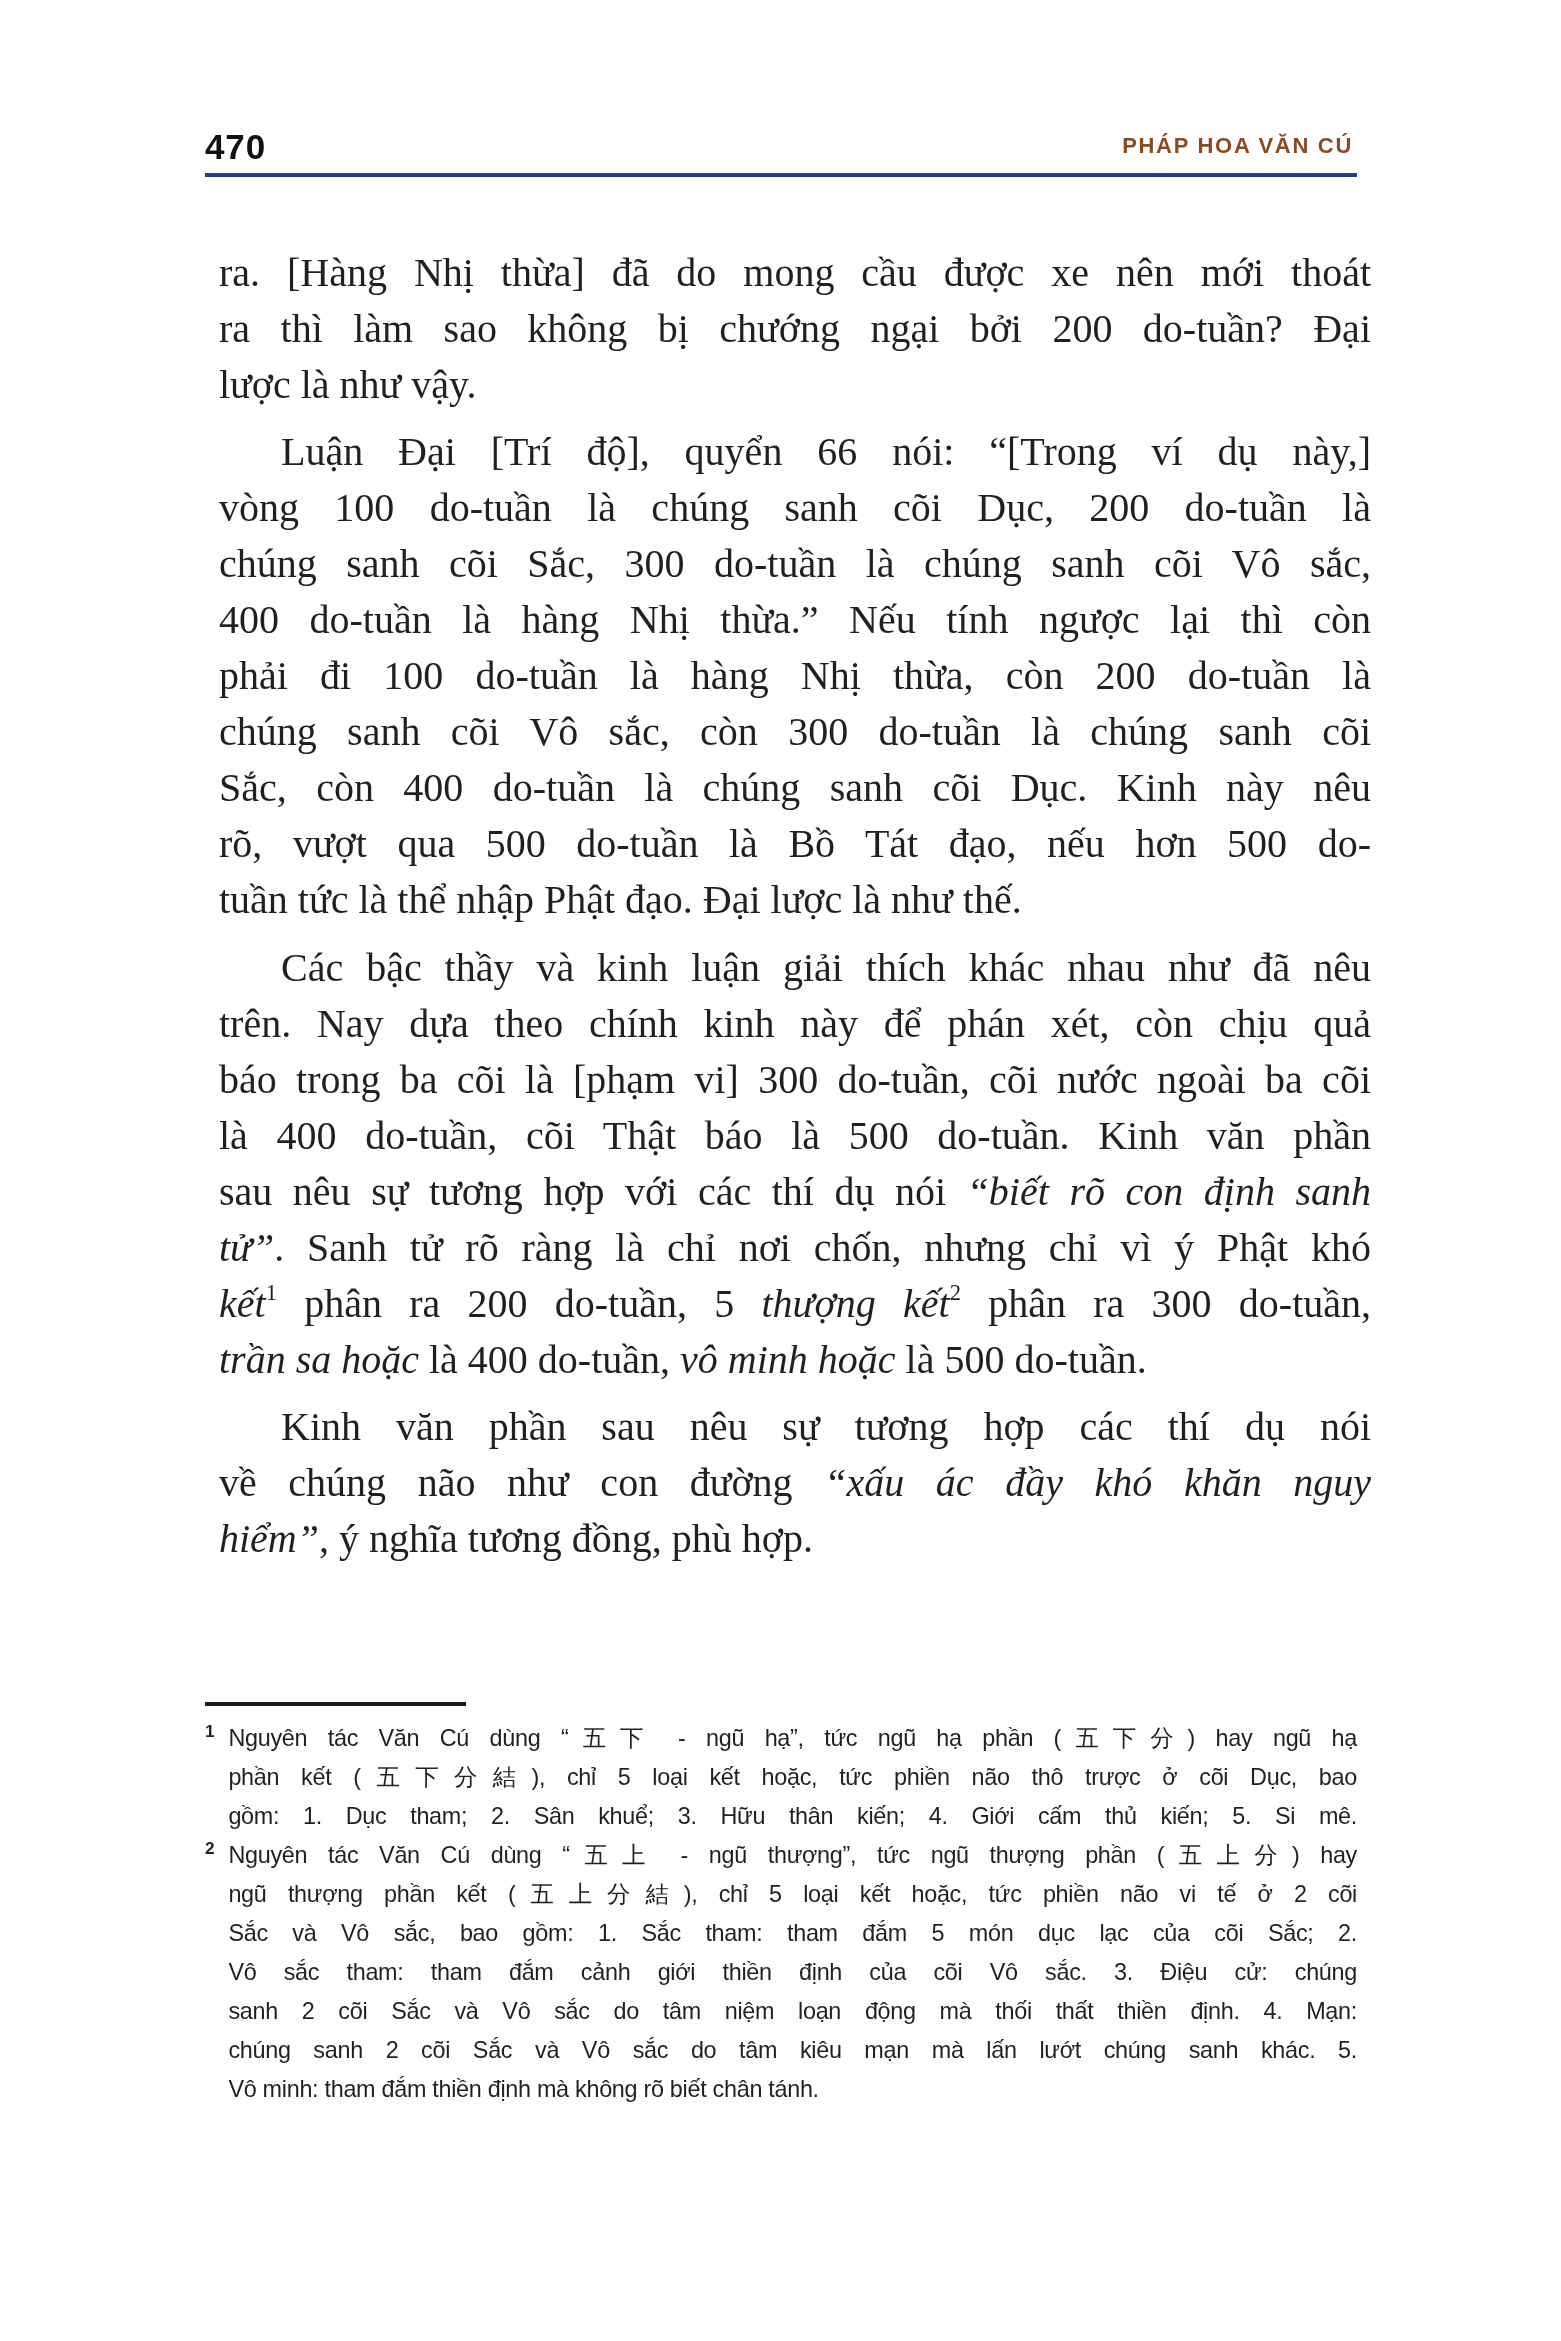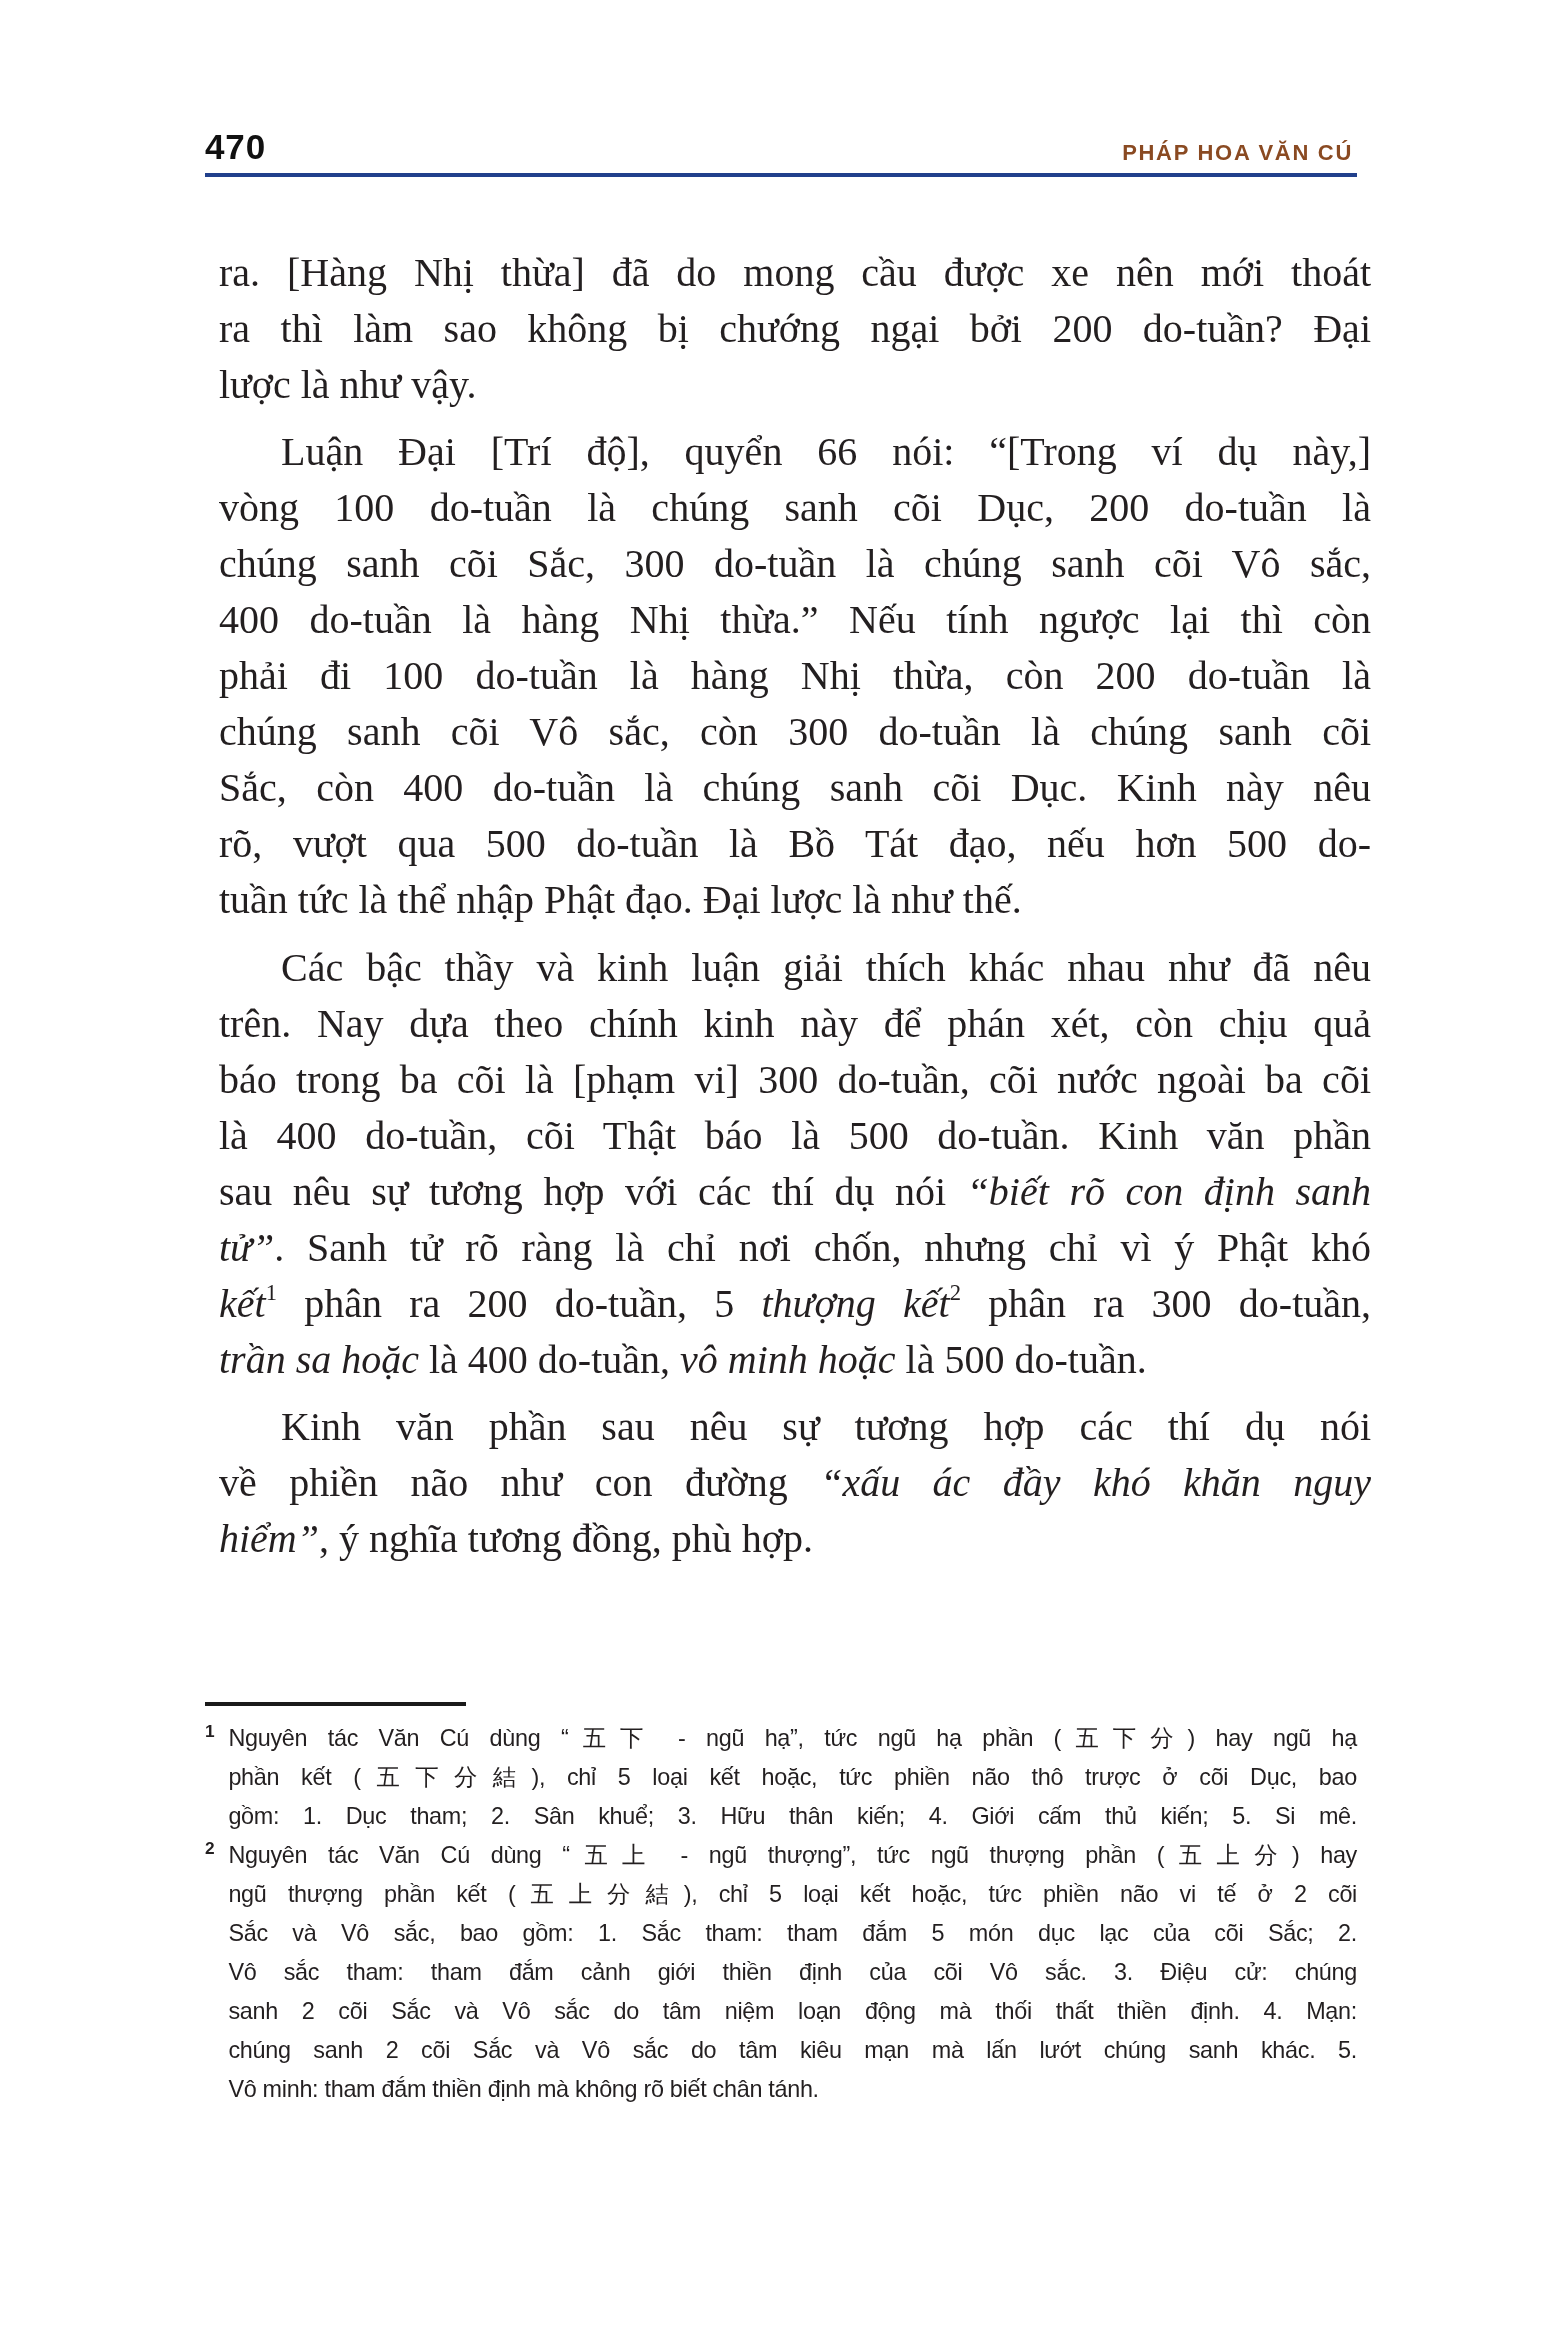--- a/index.html
+++ b/index.html
@@ -5,21 +5,21 @@
   html, body { margin: 0; padding: 0; background: #ffffff; }
   body { width: 1561px; height: 2342px; position: relative; overflow: hidden; color: #231f20; }
   .page-number {
     position: absolute; left: 205px; top: 127px;
     font-family: "Liberation Sans", sans-serif; font-weight: bold;
     font-size: 35px; line-height: 40px; letter-spacing: 0.9px; color: #111111;
   }
   .running-title {
     position: absolute; right: 208px; top: 130px;
     font-family: "Liberation Sans", sans-serif; font-weight: bold;
-    font-size: 22px; line-height: 31px; letter-spacing: 1.7px; margin-top: 7px;
+    font-size: 22px; line-height: 31px; letter-spacing: 1.7px;
   }
   .header-rule { position: absolute; left: 205px; top: 173px; width: 1152px; height: 4.3px; }
   .body-text {
     position: absolute; left: 219px; top: 245px; width: 1152px;
     font-family: "Liberation Serif", serif; font-size: 40px; line-height: 56px;
   }
   .para { margin: 0 0 11.3px 0; }
   .line {
     display: block; white-space: nowrap; height: 56px;
     text-align: justify; text-align-last: justify;
@@ -69,21 +69,21 @@
       <span class="line"><span>trên. Nay dựa theo chính kinh này để phán xét, còn chịu quả</span></span>
       <span class="line"><span>báo trong ba cõi là [phạm vi] 300 do-tuần, cõi nước ngoài ba cõi</span></span>
       <span class="line"><span>là 400 do-tuần, cõi Thật báo là 500 do-tuần. Kinh văn phần</span></span>
       <span class="line"><span>sau nêu sự tương hợp với các thí dụ nói </span><span class="it">“biết rõ con định sanh</span></span>
       <span class="line"><span class="it">tử”</span><span>. Sanh tử rõ ràng là chỉ nơi chốn, nhưng chỉ vì ý Phật khó</span></span>
       <span class="line"><span class="it">kết</span><span class="sup">1</span><span> phân ra 200 do-tuần, 5 </span><span class="it">thượng kết</span><span class="sup">2</span><span> phân ra 300 do-tuần,</span></span>
       <span class="line last"><span class="it">trần sa hoặc</span><span> là 400 do-tuần, </span><span class="it">vô minh hoặc</span><span> là 500 do-tuần.</span></span>
     </div>
     <div class="para">
       <span class="line first"><span>Kinh văn phần sau nêu sự tương hợp các thí dụ nói</span></span>
-      <span class="line"><span>về phiền não như con đường </span><span class="it">“xấu ác đầy khó khăn nguy</span></span>
+      <span class="line"><span>về chúng não như con đường </span><span class="it">“xấu ác đầy khó khăn nguy</span></span>
       <span class="line last"><span class="it">hiểm”</span><span>, ý nghĩa tương đồng, phù hợp.</span></span>
     </div>
   </div>
 
 <div class="fn-rule"></div>
 <div class="footnotes" id="footnotes">
     <div class="fn">
       <span class="fn-marker">1</span>
       <span class="line">Nguyên tác Văn Cú dùng “五下 - ngũ hạ”, tức ngũ hạ phần (五下分) hay ngũ hạ</span>
       <span class="line">phần kết (五下分結), chỉ 5 loại kết hoặc, tức phiền não thô trược ở cõi Dục, bao</span>

